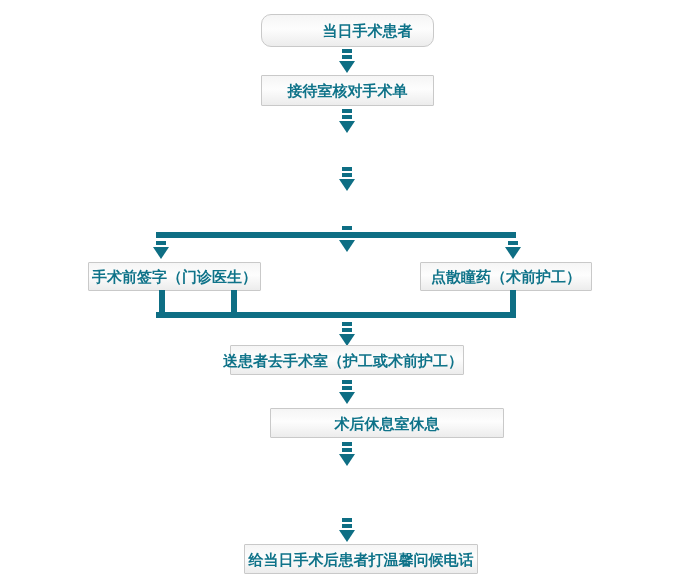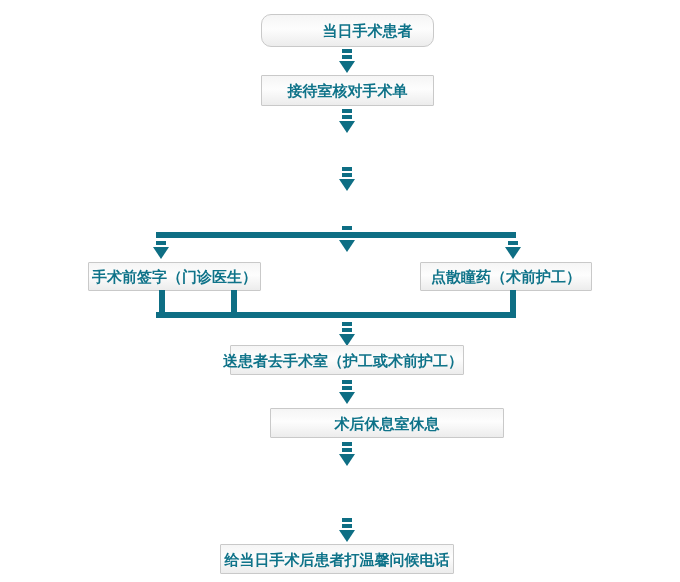--- a/index.html
+++ b/index.html
@@ -125,17 +125,17 @@
     <i class="head"></i>
   </div>
 
 
   <div class="varrow" style="left:338px;top:518px;">
     <i class="dash"></i>
     <i class="dash"></i>
     <i class="head"></i>
   </div>
 
-  <div class="box" style="left:220px;top:544px;width:234px;height:30px;">
+  <div class="box" style="left:244px;top:544px;width:234px;height:30px;">
     <span class="box-label">给当日手术后患者打温馨问候电话</span>
   </div>
 
 </div>
 
 </body></html>

